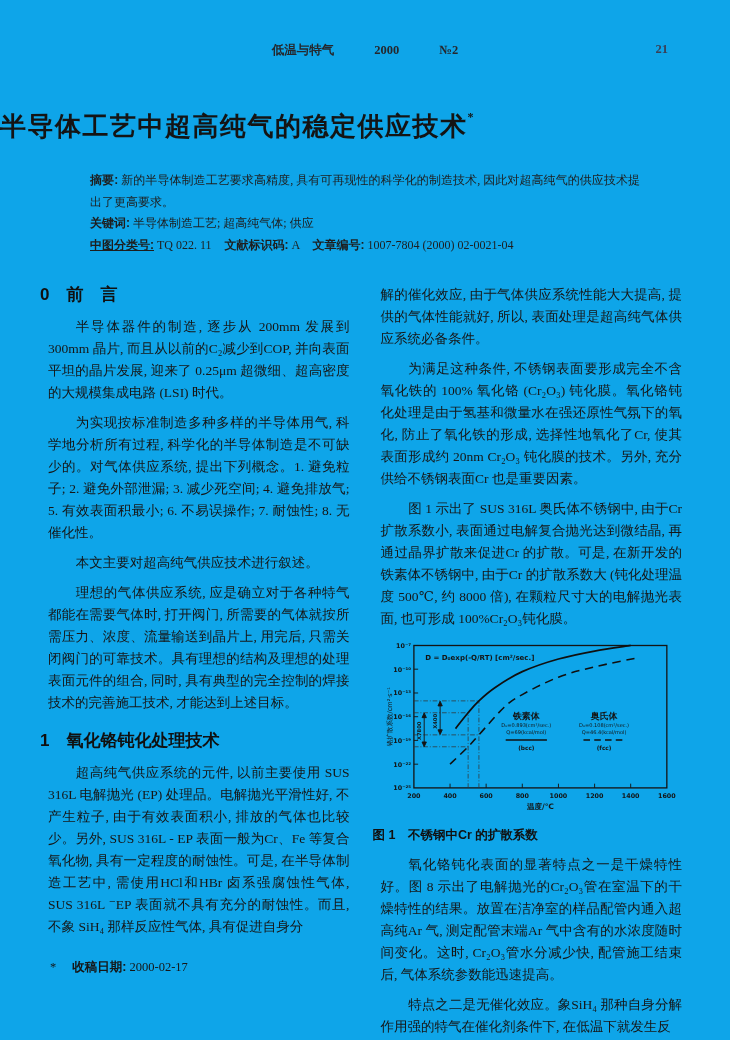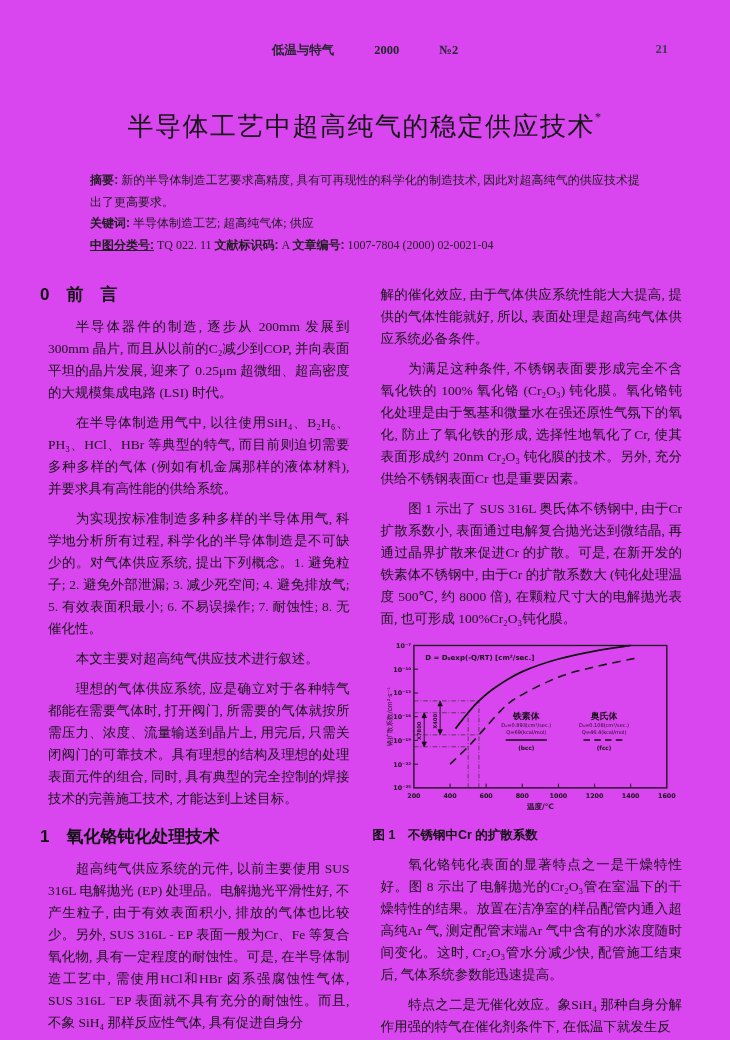--- a/index.html
+++ b/index.html
@@ -1,35 +1,35 @@
 <!DOCTYPE html>
 <html><head>
 <meta charset="utf-8">
 <style>
   * { box-sizing: border-box; margin: 0; padding: 0; }
   html,body { background:#e8e8e8; }
   .page {
     width: 730px; height: 1040px; margin: 0 auto;
-    background: #d946ef; color: #1b1b1b; position: relative; overflow: hidden;
+    background: #0ea5e9; color: #1b1b1b; position: relative; overflow: hidden;
     font-family: "Liberation Serif","DejaVu Serif",serif;
   }
   
   .header { padding-top: 42px; position: relative; text-align: center;
             font-size: 12.5px; font-weight: bold; color: #25282e; }
   .header .hc span { margin: 0 20px; }
   .header .page-num { position: absolute; right: 62px; top: 42px; font-weight: bold; color:#3a3f55; }
   
-  .title { margin-top: 50px; text-align: center; font-size: 26px; font-weight: 400;
+  .title { margin-top: 50px; text-align: left; font-size: 26px; font-weight: 700;
            letter-spacing: 1.5px; color:#141414; }
   .title sup { font-size: 12px; vertical-align: 14px; }
   .front-matter { margin: 26px 90px 0 90px; font-size: 12px; line-height: 21.5px;
                   text-align: justify; color:#1e1e1e; }
   .front-matter p { margin: 0; }
   .lbl { font-family: "Liberation Sans","DejaVu Sans",sans-serif; font-weight: bold; }
-  .meta .lbl { }
+  .meta .lbl { margin-left: 10px; }
   .meta .lbl:first-child { margin-left: 0; text-decoration: underline; }
   
   .columns { display: flex; gap: 15px; padding: 0 40px; margin-top: 20px; }
   .col { width: 318px; font-size: 13.5px; line-height: 22px; text-align: justify; color:#161616; }
   .col p { margin: 8px; }
   .col p.ind { text-indent: 2.05em; }
   h2.sec { font-family: "Liberation Sans","DejaVu Sans",sans-serif;
            font-size: 17px; font-weight: bold; color:#101010;
            margin: 6px 0 8px 0; line-height: 26px; }
   h2.sec.second { margin-top: 14px; }
@@ -65,21 +65,20 @@
       <b class="lbl">文献标识码:</b> <span>A</span>
       <b class="lbl">文章编号:</b> <span>1007-7804 (2000) 02-0021-04</span>
     </p>
   </div>
 
   <div class="columns">
 
     <div class="col">
       <h2 class="sec">0　前　言</h2>
       <p class="ind">半导体器件的制造, 逐步从 200mm 发展到 300mm 晶片, 而且从以前的C₂减少到COP, 并向表面平坦的晶片发展, 迎来了 0.25μm 超微细、超高密度的大规模集成电路 (LSI) 时代。</p>
-      <p class="ind">在半导体制造用气中, 以往使用SiH₄、B₂H₆、PH₃、HCl、HBr 等典型的特气, 而目前则迫切需要多种多样的气体 (例如有机金属那样的液体材料), 并要求具有高性能的供给系统。</p>
       <p class="ind">为实现按标准制造多种多样的半导体用气, 科学地分析所有过程, 科学化的半导体制造是不可缺少的。对气体供应系统, 提出下列概念。1. 避免粒子; 2. 避免外部泄漏; 3. 减少死空间; 4. 避免排放气; 5. 有效表面积最小; 6. 不易误操作; 7. 耐蚀性; 8. 无催化性。</p>
       <p class="ind">本文主要对超高纯气供应技术进行叙述。</p>
       <p class="ind">理想的气体供应系统, 应是确立对于各种特气都能在需要气体时, 打开阀门, 所需要的气体就按所需压力、浓度、流量输送到晶片上, 用完后, 只需关闭阀门的可靠技术。具有理想的结构及理想的处理表面元件的组合, 同时, 具有典型的完全控制的焊接技术的完善施工技术, 才能达到上述目标。</p>
       <h2 class="sec second">1　氧化铬钝化处理技术</h2>
       <p class="ind">超高纯气供应系统的元件, 以前主要使用 SUS 316L 电解抛光 (EP) 处理品。电解抛光平滑性好, 不产生粒子, 由于有效表面积小, 排放的气体也比较少。另外, SUS 316L - EP 表面一般为Cr、Fe 等复合氧化物, 具有一定程度的耐蚀性。可是, 在半导体制造工艺中, 需使用HCl和HBr 卤系强腐蚀性气体, SUS 316L ⁻EP 表面就不具有充分的耐蚀性。而且, 不象 SiH₄ 那样反应性气体, 具有促进自身分</p>
       <div class="footnote">
         <span class="mark">*</span><b class="lbl">收稿日期:</b>
         <span>2000-02-17</span>
       </div>
     </div>

